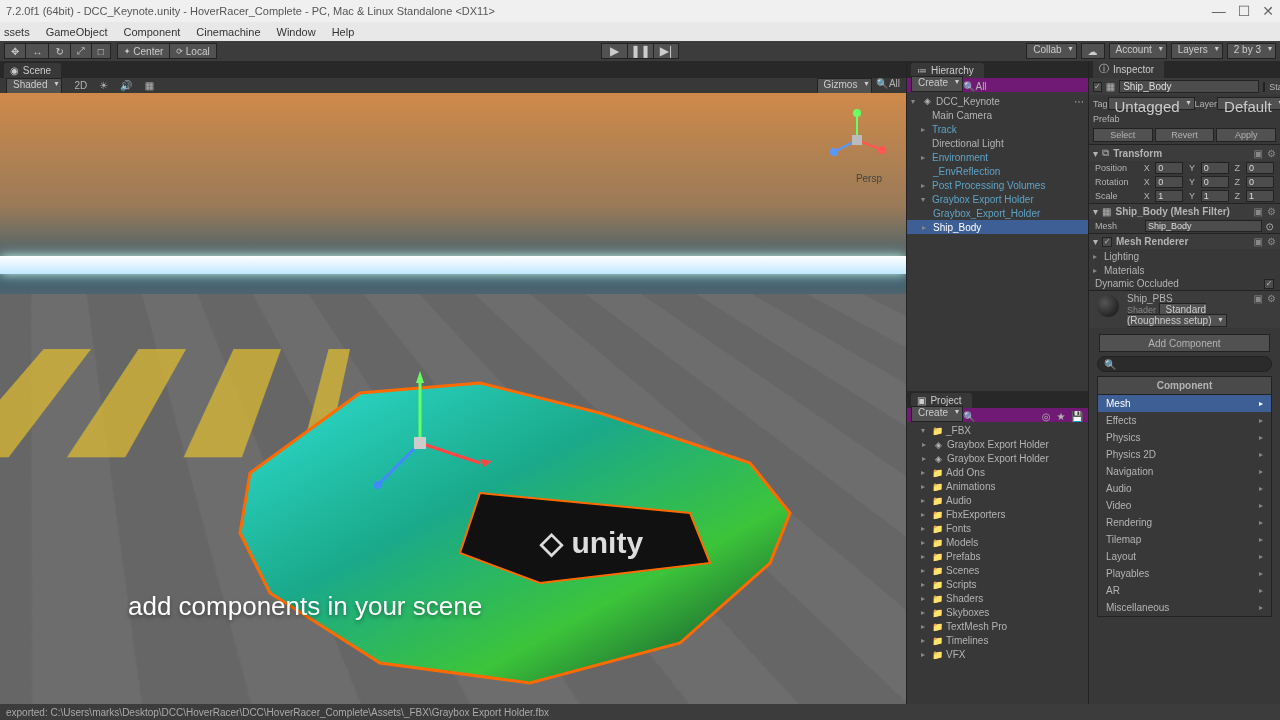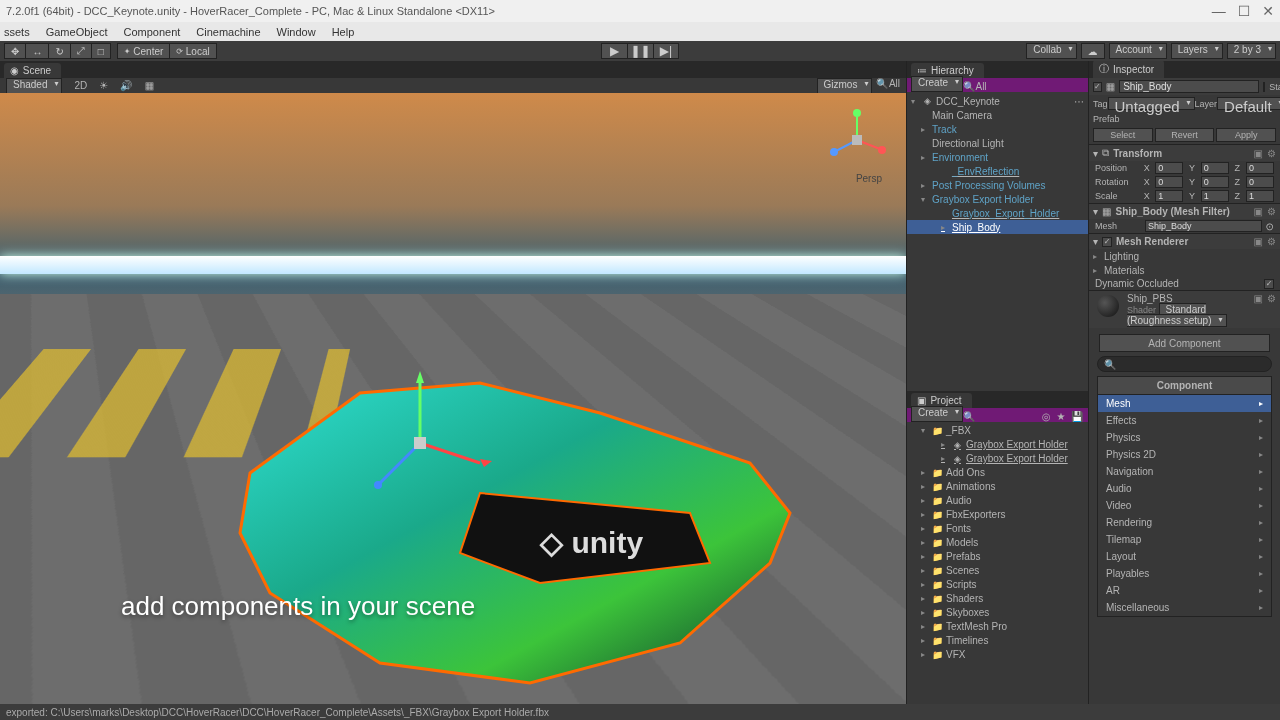--- a/index.html
+++ b/index.html
@@ -44,32 +44,32 @@
 .track-glow { position:absolute; left:0; right:0; top:26%; height:18px; background:linear-gradient(180deg,#fff,#c2e8ff); box-shadow:0 0 12px #cfe; }
 .ground { position:absolute; left:0; right:0; top:32%; bottom:0; background:
   repeating-linear-gradient(60deg,#666 0 48px,#6d6d6d 48px 96px);
   transform:perspective(600px) rotateX(55deg); transform-origin:top center; }
 .ground:before { content:""; position:absolute; left:10%; right:60%; top:20%; bottom:52%; background:repeating-linear-gradient(90deg,#e3bf2f 0 42px,transparent 42px 84px); opacity:.7; }
 .ship { position:absolute; left:230px; top:260px; width:580px; height:340px; }
 .ship svg { width:100%; height:100%; }
 .gizmo3d { position:absolute; right:18px; top:16px; width:62px; height:62px; }
 .persp { position:absolute; right:24px; top:80px; color:#444; font-size:10px; }
 .overlay-h { position:absolute; left:128px; bottom:140px; color:#fff; font-size:48px; font-weight:700; letter-spacing:-1px; text-shadow:0 2px 6px rgba(0,0,0,.4); }
-.overlay-s { position:absolute; left:121px; bottom:98px; color:#fff; font-size:26px; font-weight:400; text-shadow:0 2px 4px rgba(0,0,0,.4);margin-top:12px; }
+.overlay-s { position:absolute; left:128px; bottom:98px; color:#fff; font-size:26px; font-weight:400; text-shadow:0 2px 4px rgba(0,0,0,.4);margin-top:12px; }
 
 
 .phead { height:14px; background:#701a75; display:flex; align-items:flex-end; padding:0 4px; font-size:10px; }
 .phead .r { margin-left:auto; display:flex; gap:6px; }
 .tree { flex:1; overflow:hidden; padding:2px 0; font-size:10px; }
 .row { display:flex; align-items:center; height:14px; padding-left:4px; cursor:pointer; gap:3px; }
 .row.sel { background:#3e5f96; color:#fff; }
 .row .arw { width:8px; font-size:8px; color:#888; }
 .row .ico { width:11px; font-size:9px; text-align:center; }
 .link { color:#5fa3c7; }
-.ind1{padding-left:14px;} .ind2{padding-left:34px;text-decoration:underline;}
+.ind1{padding-left:14px;} .ind2{padding-left:15px;}
 
 
 .insp { font-size:10px; }
 .insp .hrow { display:flex; align-items:center; padding:2px 4px; gap:4px; background:#3c3c3c; }
 .insp .hrow input[type=text] { flex:1; background:#4c4c4c; border:1px solid #222; color:#ddd; height:13px; font-size:10px; padding:0 3px; }
 .tagrow { display:flex; padding:2px 4px; font-size:9px; align-items:center; }
 .tagrow .dd { flex:1; height:13px; font-size:15px; }
 .prefabrow { display:flex; padding:2px 4px; gap:2px; }
 .prefabrow .pbtn { flex:1; background:#515151; border:1px solid #222; height:14px; font-size:9px; display:flex; align-items:center; justify-content:center; cursor:pointer; }
 .comp-h { background:#3c3c3c; display:flex; align-items:center; padding:2px 4px; gap:4px; border-top:1px solid #222; }

